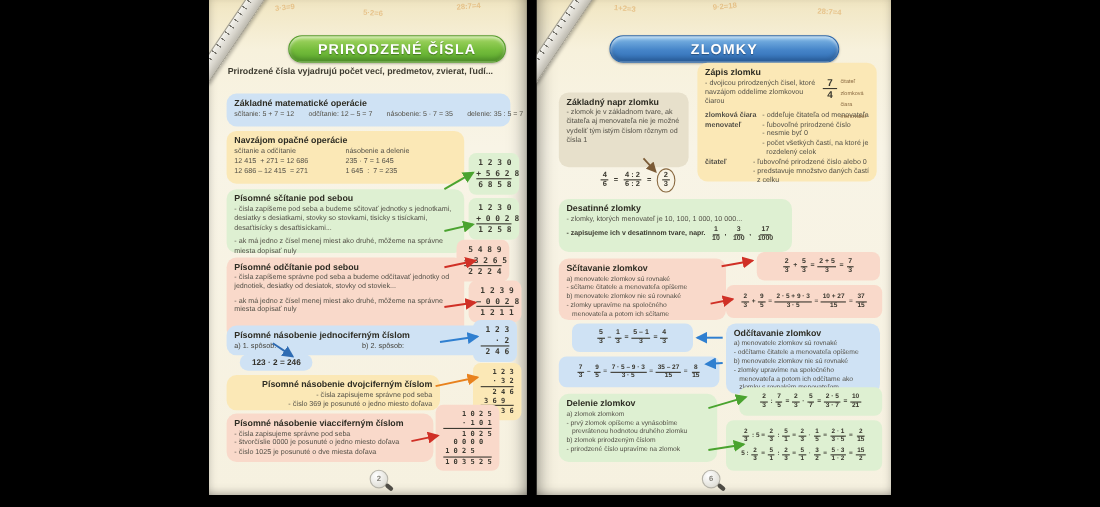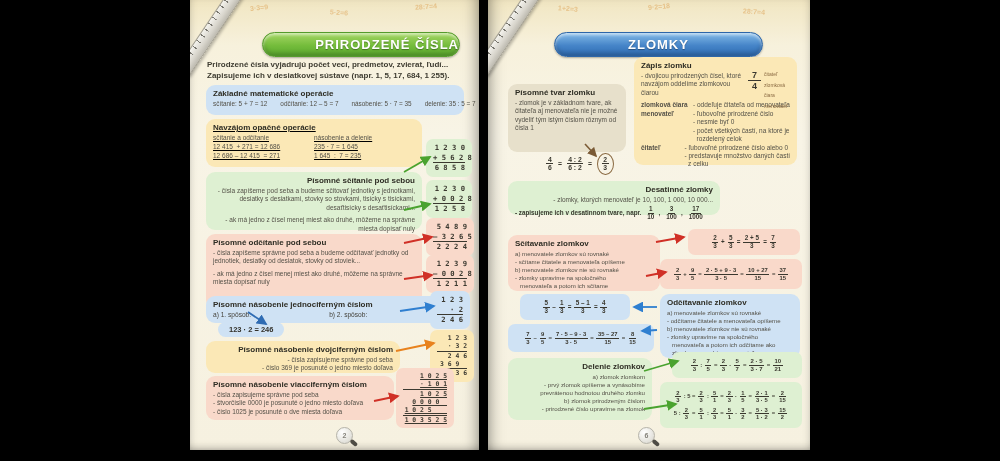--- a/index.html
+++ b/index.html
@@ -13,25 +13,25 @@
   .ruler{position:absolute;width:96px;height:13px;left:-30px;top:26px;transform:rotate(-56deg);
          background:
            repeating-linear-gradient(90deg,rgba(80,78,70,.75) 0 1px,transparent 1px 7px),
            linear-gradient(180deg,#f4f3ee 0%,#d8d5cc 60%,#bdbab0 100%);
          background-size:100% 5px,100% 100%;background-repeat:no-repeat;
          border:1px solid #a19e93;box-shadow:2px 2px 3px rgba(0,0,0,.25);}
   .hdr{position:absolute;height:23px;border-radius:13px;color:#fff;font-weight:bold;font-size:13px;
        letter-spacing:1px;text-align:center;line-height:23px;
        text-shadow:0 1px 1px rgba(0,0,0,.35);
        box-shadow:inset 0 2px 3px rgba(255,255,255,.55),inset 0 -3px 4px rgba(0,0,0,.18),0 1px 2px rgba(0,0,0,.3);}
-  .hdr-green{background:linear-gradient(180deg,#a6d765 0%,#74bc3b 55%,#5aa82e 100%);border:1px solid #559b2c;text-align:right;}
+  .hdr-green{background:linear-gradient(180deg,#a6d765 0%,#74bc3b 55%,#5aa82e 100%);border:1px solid #559b2c;}
   .hdr-blue{background:linear-gradient(180deg,#83bbe8 0%,#4584c8 55%,#2f6cb3 100%);border:1px solid #2d66a8;}
   .intro{position:absolute;font-weight:bold;font-size:8px;line-height:1.4;color:#3e3c31;}
   .bx{position:absolute;border-radius:9px;padding:4px 7px;box-sizing:border-box;}
-  .c-blue{background:#cfe2f4;} .c-orange{background:#fbe8b6;} .c-green{background:#def0d2;text-align:right;}
+  .c-blue{background:#cfe2f4;} .c-orange{background:#fbe8b6;} .c-green{background:#def0d2;}
   .c-pink{background:#f9d9ca;} .c-tan{background:#e7e0cb;}
   .bt{font-weight:bold;font-size:8px;color:#2e2d24;margin-bottom:2px;}
   .tx{font-size:6.5px;line-height:1.3;color:#535047;}
   .paras div{margin-bottom:4px;}
   .lines div{white-space:pre;}
   .ops{display:flex;gap:13px;font-size:6.4px;color:#535047;white-space:pre;}
   .cols{display:flex;} .cols>div{flex:1;}
   .subhead{font-size:6.5px;color:#535047;margin-bottom:1px;}
   .calc{position:absolute;border-radius:7px;padding:4px 7px;box-sizing:border-box;
         font-family:"DejaVu Sans Mono",monospace;font-size:7.2px;font-weight:bold;color:#3b3930;
@@ -69,29 +69,28 @@
   <div class="page" id="pageL">
     <div class="ruler"></div>
     <span class="doodle" style="left:60px;top:4px;transform:rotate(-6deg);">3·3=9</span>
     <span class="doodle" style="left:140px;top:9px;transform:rotate(4deg);">5·2=6</span>
     <span class="doodle" style="left:225px;top:3px;transform:rotate(-4deg);">28:7=4</span>
 
     <div class="hdr hdr-green" style="left:72px;top:32px;width:196px;">PRIRODZENÉ ČÍSLA</div>
 
     <div class="intro" style="left:17px;top:59px;width:262px;">
       <div>Prirodzené čísla vyjadrujú počet vecí, predmetov, zvierat, ľudí...</div>
-      <div>Zapisujeme ich v desiatkovej sústave  (napr. 1, 5, 17, 684, 1 255).</div>
     </div>
 
     <div class="bx c-blue" style="left:16px;top:85px;width:258px;height:30px;">
       <div class="bt">Základné matematické operácie</div>
       <div class="ops"><div>sčítanie: 5 + 7 = 12</div><div>odčítanie: 12 – 5 = 7</div><div>násobenie: 5 · 7 = 35</div><div>delenie: 35 : 5 = 7</div></div>
     </div>
 
-    <div class="bx c-orange" style="left:16px;top:119px;width:216px;height:48px;text-decoration:underline;">
+    <div class="bx c-orange" style="left:16px;top:119px;width:216px;height:48px;">
       <div class="bt">Navzájom opačné operácie</div>
       <div class="cols tx">
         <div>
           <div class="subhead">sčítanie a odčítanie</div>
           <div class="lines">
               <div>12 415  + 271 = 12 686</div>
               <div>12 686 – 12 415  = 271</div>
             </div>
         </div>
         <div>
@@ -114,21 +113,21 @@
     <div class="calc c-green" style="left:236px;top:139px;width:46px;"><div>1 2 3 0</div><div class="u">+ 5 6 2 8</div><div>6 8 5 8</div></div>
     <div class="calc c-green" style="left:236px;top:180px;width:46px;"><div>1 2 3 0</div><div class="u">+ 0 0 2 8</div><div>1 2 5 8</div></div>
 
     <div class="bx c-pink" style="left:16px;top:234px;width:216px;height:75px;">
       <div class="bt">Písomné odčítanie pod sebou</div>
       <div class="tx paras">
           <div>- čísla zapíšeme správne pod seba a budeme odčítavať jednotky od jednotiek, desiatky od desiatok, stovky od stoviek...</div>
           <div>- ak má jedno z čísel menej miest ako druhé, môžeme na správne miesta dopísať nuly</div>
         </div>
     </div>
-    <div class="calc c-pink" style="left:236px;top:218px;width:48px;"><div>5 4 8 9</div><div class="u">– 3 2 6 5</div><div>2 2 2 4</div></div>
+    <div class="calc c-pink" style="left:225px;top:218px;width:48px;"><div>5 4 8 9</div><div class="u">– 3 2 6 5</div><div>2 2 2 4</div></div>
     <div class="calc c-pink" style="left:236px;top:255px;width:48px;"><div>1 2 3 9</div><div class="u">– 0 0 2 8</div><div>1 2 1 1</div></div>
 
     <div class="bx c-blue" style="left:16px;top:296px;width:256px;height:27px;">
       <div class="bt">Písomné násobenie jednociferným číslom</div>
       <div class="ab-row">
         <span>a) 1. spôsob:</span>
         <span>b) 2. spôsob:</span>
       </div>
     </div>
     <div class="pill" style="left:28px;top:322px;">123 · 2 = 246</div>
@@ -144,21 +143,21 @@
     <div class="calc c-orange small" style="left:240px;top:330px;width:44px;"><div>1 2 3</div><div class="u">· 3 2</div><div>2 4 6</div><div class="u">3 6 9  </div><div>3 9 3 6</div></div>
 
     <div class="bx c-pink" style="left:16px;top:376px;width:188px;height:44px;">
       <div class="bt">Písomné násobenie viacciferným číslom</div>
       <div class="tx lines">
           <div>- čísla zapisujeme správne pod seba</div>
           <div>- štvorčíslie 0000 je posunuté o jedno miesto doľava</div>
           <div>- číslo 1025 je posunuté o dve miesta doľava</div>
         </div>
     </div>
-    <div class="calc c-pink small" style="left:206px;top:368px;width:58px;text-decoration:underline;"><div>1 0 2 5</div><div class="u">· 1 0 1</div><div>1 0 2 5</div><div>0 0 0 0  </div><div class="u">1 0 2 5    </div><div>1 0 3 5 2 5</div></div>
+    <div class="calc c-pink small" style="left:206px;top:368px;width:58px;"><div>1 0 2 5</div><div class="u">· 1 0 1</div><div>1 0 2 5</div><div>0 0 0 0  </div><div class="u">1 0 2 5    </div><div>1 0 3 5 2 5</div></div>
 
     <div class="pgnum" style="left:146px;top:427px;">2</div>
   </div>
 
   <div class="page" id="pageR">
     <div class="ruler"></div>
     <span class="doodle" style="left:70px;top:5px;transform:rotate(5deg);">1+2=3</span>
     <span class="doodle" style="left:160px;top:3px;transform:rotate(-5deg);">9·2=18</span>
     <span class="doodle" style="left:255px;top:8px;transform:rotate(4deg);">28:7=4</span>
 
@@ -198,26 +197,26 @@
           <div class="tx lines">
               <div>- ľubovoľné prirodzené číslo alebo 0</div>
               <div>- predstavuje množstvo daných častí</div>
               <div>  z celku</div>
             </div>
         </div>
       </div>
     </div>
 
     <div class="bx c-tan" style="left:20px;top:84px;width:118px;height:68px;">
-      <div class="bt">Písomné tvar zlomku</div>
+      <div class="bt">Základný napr zlomku</div>
       <div class="tx">- zlomok je v základnom tvare, ak čitateľa aj menovateľa nie je možné vydeliť tým istým číslom rôznym od čísla 1</div>
     </div>
     <div class="math" style="position:absolute;left:42px;top:153px;width:100px;font-size:6.8px;"><span class="frac"><span class="fn">4</span><span class="fd">6</span></span><span>  =  </span><span class="frac"><span class="fn">4 : 2</span><span class="fd">6 : 2</span></span><span>  =  </span><span class="frac circ"><span class="fn">2</span><span class="fd">3</span></span></div>
 
-    <div class="bx c-green" style="left:20px;top:181px;width:212px;height:34px;">
+    <div class="bx c-green" style="left:20px;top:181px;width:212px;height:48px;">
       <div class="bt">Desatinné zlomky</div>
       <div class="tx">- zlomky, ktorých menovateľ je 10, 100, 1 000, 10 000...</div>
       <div class="math" style="justify-content:flex-start;margin-top:2px;"><span>- zapisujeme ich v desatinnom tvare, napr.  </span><span class="frac"><span class="fn">1</span><span class="fd">10</span></span><span> ,  </span><span class="frac"><span class="fn">3</span><span class="fd">100</span></span><span> ,  </span><span class="frac"><span class="fn">17</span><span class="fd">1000</span></span></div>
     </div>
 
     <div class="bx c-pink" style="left:20px;top:235px;width:152px;height:56px;">
       <div class="bt">Sčítavanie zlomkov</div>
       <div class="tx lines" style="font-size:6.1px;">
           <div>a) menovatele zlomkov sú rovnaké</div>
           <div>- sčítame čitatele a menovateľa opíšeme</div>

